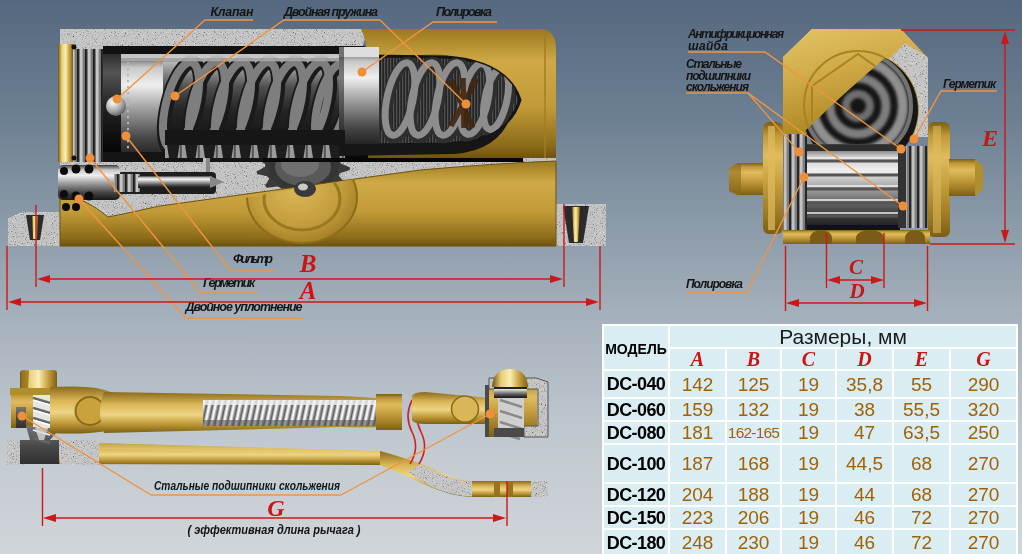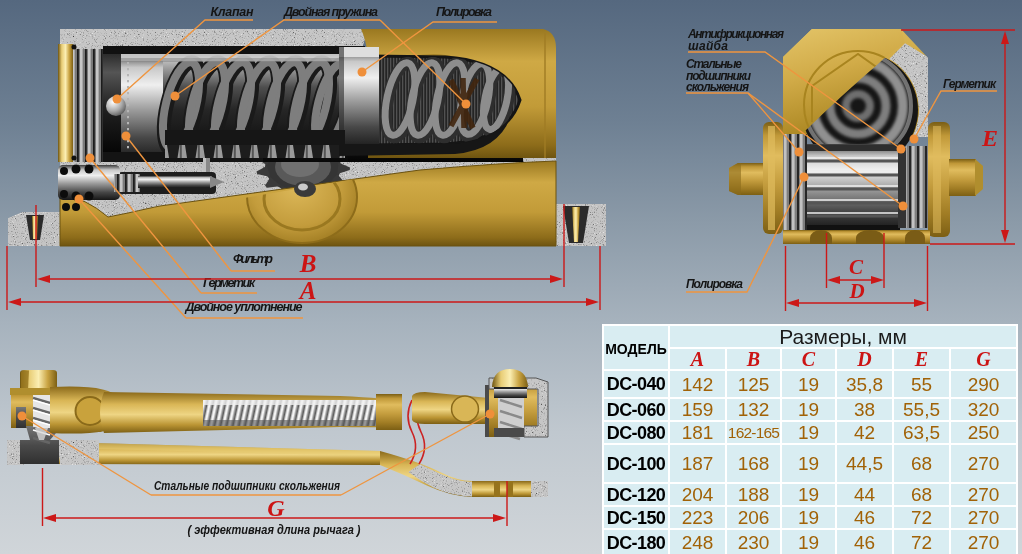--- a/index.html
+++ b/index.html
@@ -525,21 +525,21 @@
           <td class="val">19</td>
           <td class="val">38</td>
           <td class="val">55,5</td>
           <td class="val">320</td>
         </tr>
 <tr style="height:21px">
           <td class="mod">DC-080</td>
           <td class="val">181</td>
           <td class="val" style="font-size:15.5px;letter-spacing:-0.8px">162-165</td>
           <td class="val">19</td>
-          <td class="val">42</td>
+          <td class="val">47</td>
           <td class="val">63,5</td>
           <td class="val">250</td>
         </tr>
 <tr style="height:37px">
           <td class="mod">DC-100</td>
           <td class="val">187</td>
           <td class="val">168</td>
           <td class="val">19</td>
           <td class="val">44,5</td>
           <td class="val">68</td>

